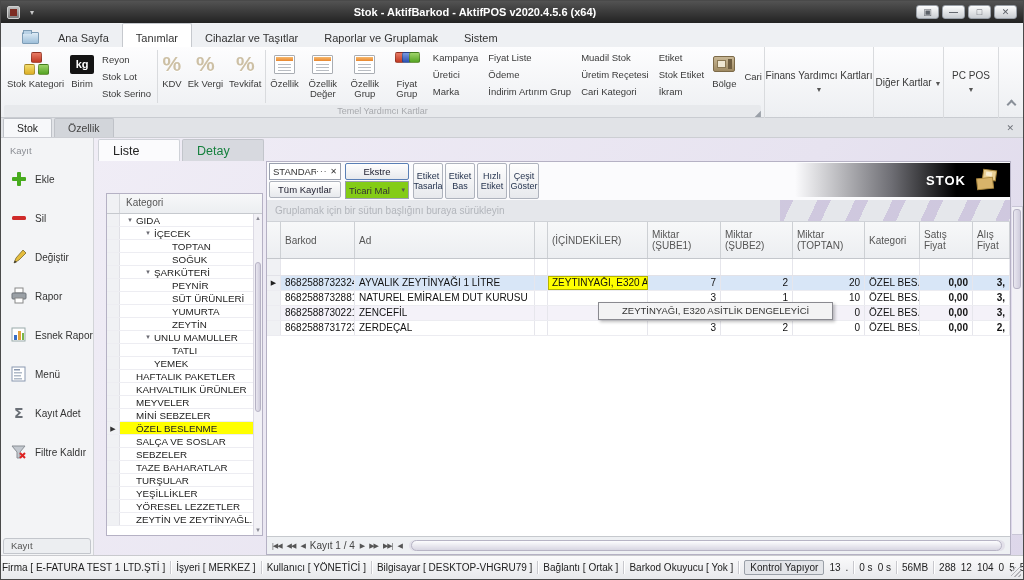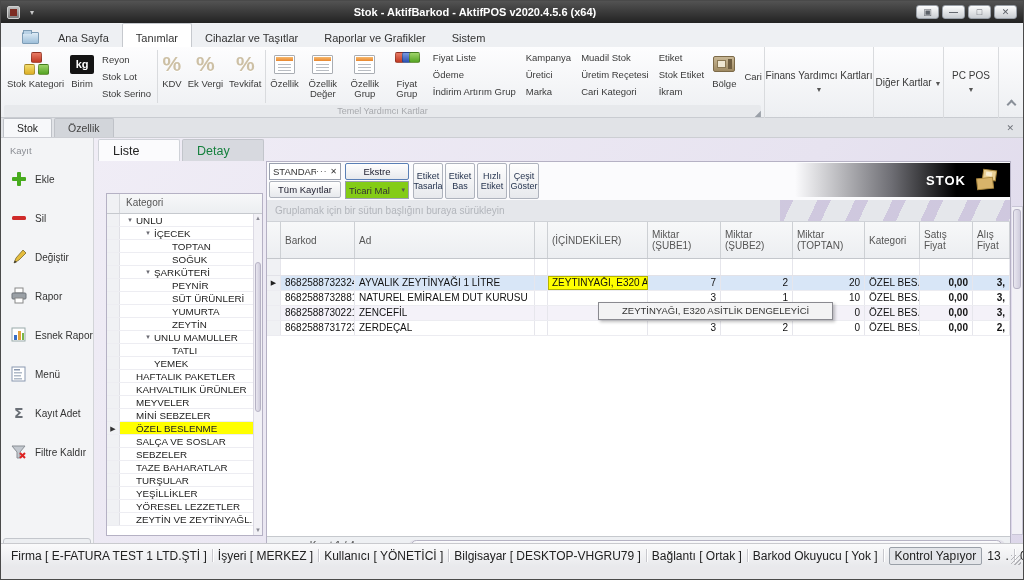--- a/index.html
+++ b/index.html
@@ -163,22 +163,22 @@
 
   .gnav{height:18px;background:#eef0f3;border-top:1px solid #c6c9ce;display:flex;align-items:center;gap:5px;padding:0 5px;font-size:10px;color:#444}
   .nicon{font-size:7px;color:#555;letter-spacing:-1px}
   .htrack{flex:1;height:11px;background:#e2e0e9;border-radius:6px;position:relative;margin-left:2px}
   .hthumb{position:absolute;left:2px;right:3px;top:0;height:11px;background:linear-gradient(#fdfdfe,#d8d6e2);border:1px solid #b7b4c5;border-radius:6px}
 
   .tooltip{position:absolute;left:597px;top:301px;height:18px;background:#f3f3f4;border:1px solid #8a8a90;
     box-shadow:2px 2px 3px rgba(0,0,0,.25);font-size:9.5px;color:#333;line-height:16px;padding:0 23px;white-space:nowrap;z-index:50}
 
   
-  .statusbar{position:absolute;left:0;bottom:12px;width:100%;height:24px;background:linear-gradient(#fafafb,#e8e9ec);
-    border-top:1px solid #c9cace;display:flex;align-items:center;padding:0 10px;gap:5px;font-size:12px;color:#222;white-space:nowrap;overflow:hidden}
+  .statusbar{position:absolute;left:0;bottom:0;width:100%;height:24px;background:linear-gradient(#fafafb,#e8e9ec);
+    border-top:1px solid #c9cace;display:flex;align-items:center;padding:0 1px;gap:5px;font-size:10px;color:#222;white-space:nowrap;overflow:hidden}
   .ssep{width:1px;height:13px;background:#c8c8cd;box-shadow:1px 0 0 #fff;flex-shrink:0}
   .sctrl{border:1px solid #9aa0a8;background:#e3e5e9;padding:1px 5px;border-radius:2px;color:#222}
   .smet{color:#222}
   .grip{position:absolute;right:2px;bottom:2px;width:10px;height:10px;
     background:repeating-linear-gradient(135deg,#b3b3b8 0 1px,transparent 1px 3px)}
 </style>
 </head>
 <body>
 
 <div class="stage">
@@ -200,21 +200,21 @@
       <span class="foldericon"></span>
       <span>Ana Sayfa</span>
     </div>
     <div class="rtab active">
         <span>Tanımlar</span>
       </div>
     <div class="rtab">
         <span>Cihazlar ve Taşıtlar</span>
       </div>
     <div class="rtab">
-        <span>Raporlar ve Grafikler</span>
+        <span>Raporlar ve Gruplamak</span>
       </div>
     <div class="rtab">
         <span>Sistem</span>
       </div>
   </div>
 
   <div class="ribbon">
     <div class="rmain">
       <div class="ritems">
         <div class="rbig nw">
@@ -280,28 +280,28 @@
           <span class="ric">
               <span class="icubes alt">
                 <i class="c1"></i>
                 <i class="c2"></i>
                 <i class="c3"></i>
               </span>
             </span>
           <span>Fiyat Grup</span>
         </div>
         <div class="rstack">
+          <div class="rsitem">Kampanya</div>
+          <div class="rsitem">Üretici</div>
+          <div class="rsitem">Marka</div>
+        </div>
+        <div class="rstack">
           <div class="rsitem">Fiyat Liste</div>
           <div class="rsitem">Ödeme</div>
           <div class="rsitem">İndirim Artırım Grup</div>
-        </div>
-        <div class="rstack">
-          <div class="rsitem">Kampanya</div>
-          <div class="rsitem">Üretici</div>
-          <div class="rsitem">Marka</div>
         </div>
         <div class="rstack">
           <div class="rsitem">Muadil Stok</div>
           <div class="rsitem">Üretim Reçetesi</div>
           <div class="rsitem">Cari Kategori</div>
         </div>
         <div class="rstack">
           <div class="rsitem">Etiket</div>
           <div class="rsitem">Stok Etiket</div>
           <div class="rsitem">İkram</div>
@@ -414,21 +414,21 @@
     <div class="treepanel">
       <div class="thead">
         <div class="tgut"></div>
         <div class="tlabel">Kategori</div>
       </div>
 
       <div class="trow">
           <div class="tgut"></div>
           <div class="tcell l0">
             <span class="exp">▾</span>
-            <span>UNLU</span>
+            <span>GIDA</span>
           </div>
         </div>
       <div class="trow">
           <div class="tgut"></div>
           <div class="tcell l1">
             <span class="exp">▾</span>
             <span>İÇECEK</span>
           </div>
         </div>
       <div class="trow">

